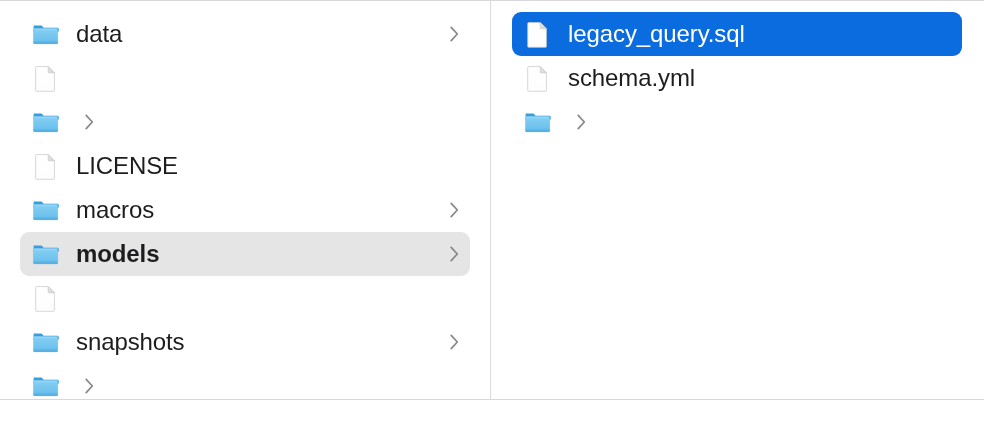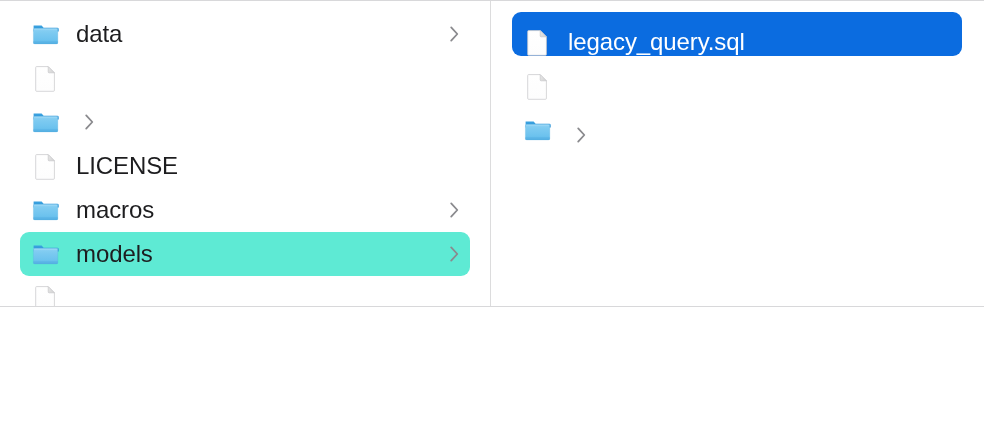--- a/index.html
+++ b/index.html
@@ -8,21 +8,21 @@
     background: #ffffff;
   }
   body {
     font-family: "Liberation Sans", sans-serif;
     -webkit-font-smoothing: antialiased;
   }
 
   .finder-window {
     position: relative;
     width: 984px;
-    height: 307px;
+    height: 400px;
     background: #ffffff;
     box-sizing: border-box;
     border-top: 1px solid #d8d8da;
     border-bottom: 1px solid #d8d8da;
     overflow: hidden;
     display: flex;
   }
 
   .column {
     position: relative;
@@ -35,24 +35,24 @@
   .column-right { width: 493px; }
 
   .row {
     position: relative;
     height: 44px;
     display: flex;
     align-items: center;
     box-sizing: border-box;
   }
   .column-left  .row { margin: 0 20px 0 20px; padding-left: 12px; padding-right: 10px; }
-  .column-right .row { margin: 0 22px 0 21px; padding-left: 12px; padding-right: 10px; align-items: flex-end; }
+  .column-right .row { margin: 0 22px 0 21px; padding-left: 12px; padding-right: 10px; }
 
   .row.selected-active  { background: #0b6ce0; border-radius: 9px; }
-  .row.selected-inactive{ background: #5eead4; border-radius: 9px; }
+  .row.selected-inactive{ background: #e5e5e5; border-radius: 9px; font-weight: bold; }
 
   
   .icon {
     flex: 0 0 auto;
     width: 27px;
     height: 27px;
     margin-right: 17px;
     display: block;
   }
   .icon svg { display: block; width: 27px; height: 27px; }
@@ -315,20 +315,21 @@
 
       <rect x="1.4" y="7.4" width="24.4" height="15.5" rx="1.5" fill="url(#fBody)"></rect>
 
       <rect x="1.4" y="7.4" width="24.4" height="1.1" fill="#a7ddf7" opacity="0.85"></rect>
 
       <rect x="1.4" y="20.3" width="24.4" height="2.6" fill="#53aee2" opacity="0.55"></rect>
 
       <rect x="1.4" y="7.4" width="24.4" height="15.5" rx="1.5" fill="none" stroke="#4ba6db" stroke-width="0.5" opacity="0.45"></rect>
     </svg>
   </span>
+<span class="label">snapshots</span>
   <span class="chevron">
     <svg width="11" height="18" viewBox="0 0 11 18" xmlns="http://www.w3.org/2000/svg" aria-hidden="true">
       <path d="M2.2 2.4 L8.3 9 L2.2 15.6" fill="none" stroke="#8a8a8e" stroke-width="1.8" stroke-linecap="round" stroke-linejoin="round"></path>
     </svg>
   </span>
 </div>
       <div class="row">
   <span class="icon">
     <svg viewBox="0 0 27 27" xmlns="http://www.w3.org/2000/svg" aria-hidden="true">
       <defs>
@@ -400,20 +401,21 @@
         <linearGradient id="dFold" x1="0" y1="0" x2="1" y2="1">
           <stop offset="0" stop-color="#eaeaea"></stop>
           <stop offset="1" stop-color="#d2d2d2"></stop>
         </linearGradient>
       </defs>
       <path d="M4.6 1.6 h11.6 l6.2 6.2 v17.6 a0.9 0.9 0 0 1 -0.9 0.9 H4.6
                a0.9 0.9 0 0 1 -0.9 -0.9 V2.5 a0.9 0.9 0 0 1 0.9 -0.9 Z" fill="url(#dBody)" stroke="#c9c9cc" stroke-width="0.75" stroke-linejoin="round"></path>
       <path d="M16.2 1.6 v5.3 a0.9 0.9 0 0 0 0.9 0.9 h5.3 Z" fill="url(#dFold)" stroke="#c9c9cc" stroke-width="0.75" stroke-linejoin="round"></path>
     </svg>
   </span>
+<span class="label">schema.yml</span>
   <span class="chevron chevron-hidden">
     <svg width="11" height="18" viewBox="0 0 11 18" xmlns="http://www.w3.org/2000/svg" aria-hidden="true">
       <path d="M2.2 2.4 L8.3 9 L2.2 15.6" fill="none" stroke="#8a8a8e" stroke-width="1.8" stroke-linecap="round" stroke-linejoin="round"></path>
     </svg>
   </span>
 </div>
       <div class="row">
   <span class="icon">
     <svg viewBox="0 0 27 27" xmlns="http://www.w3.org/2000/svg" aria-hidden="true">
       <defs>

